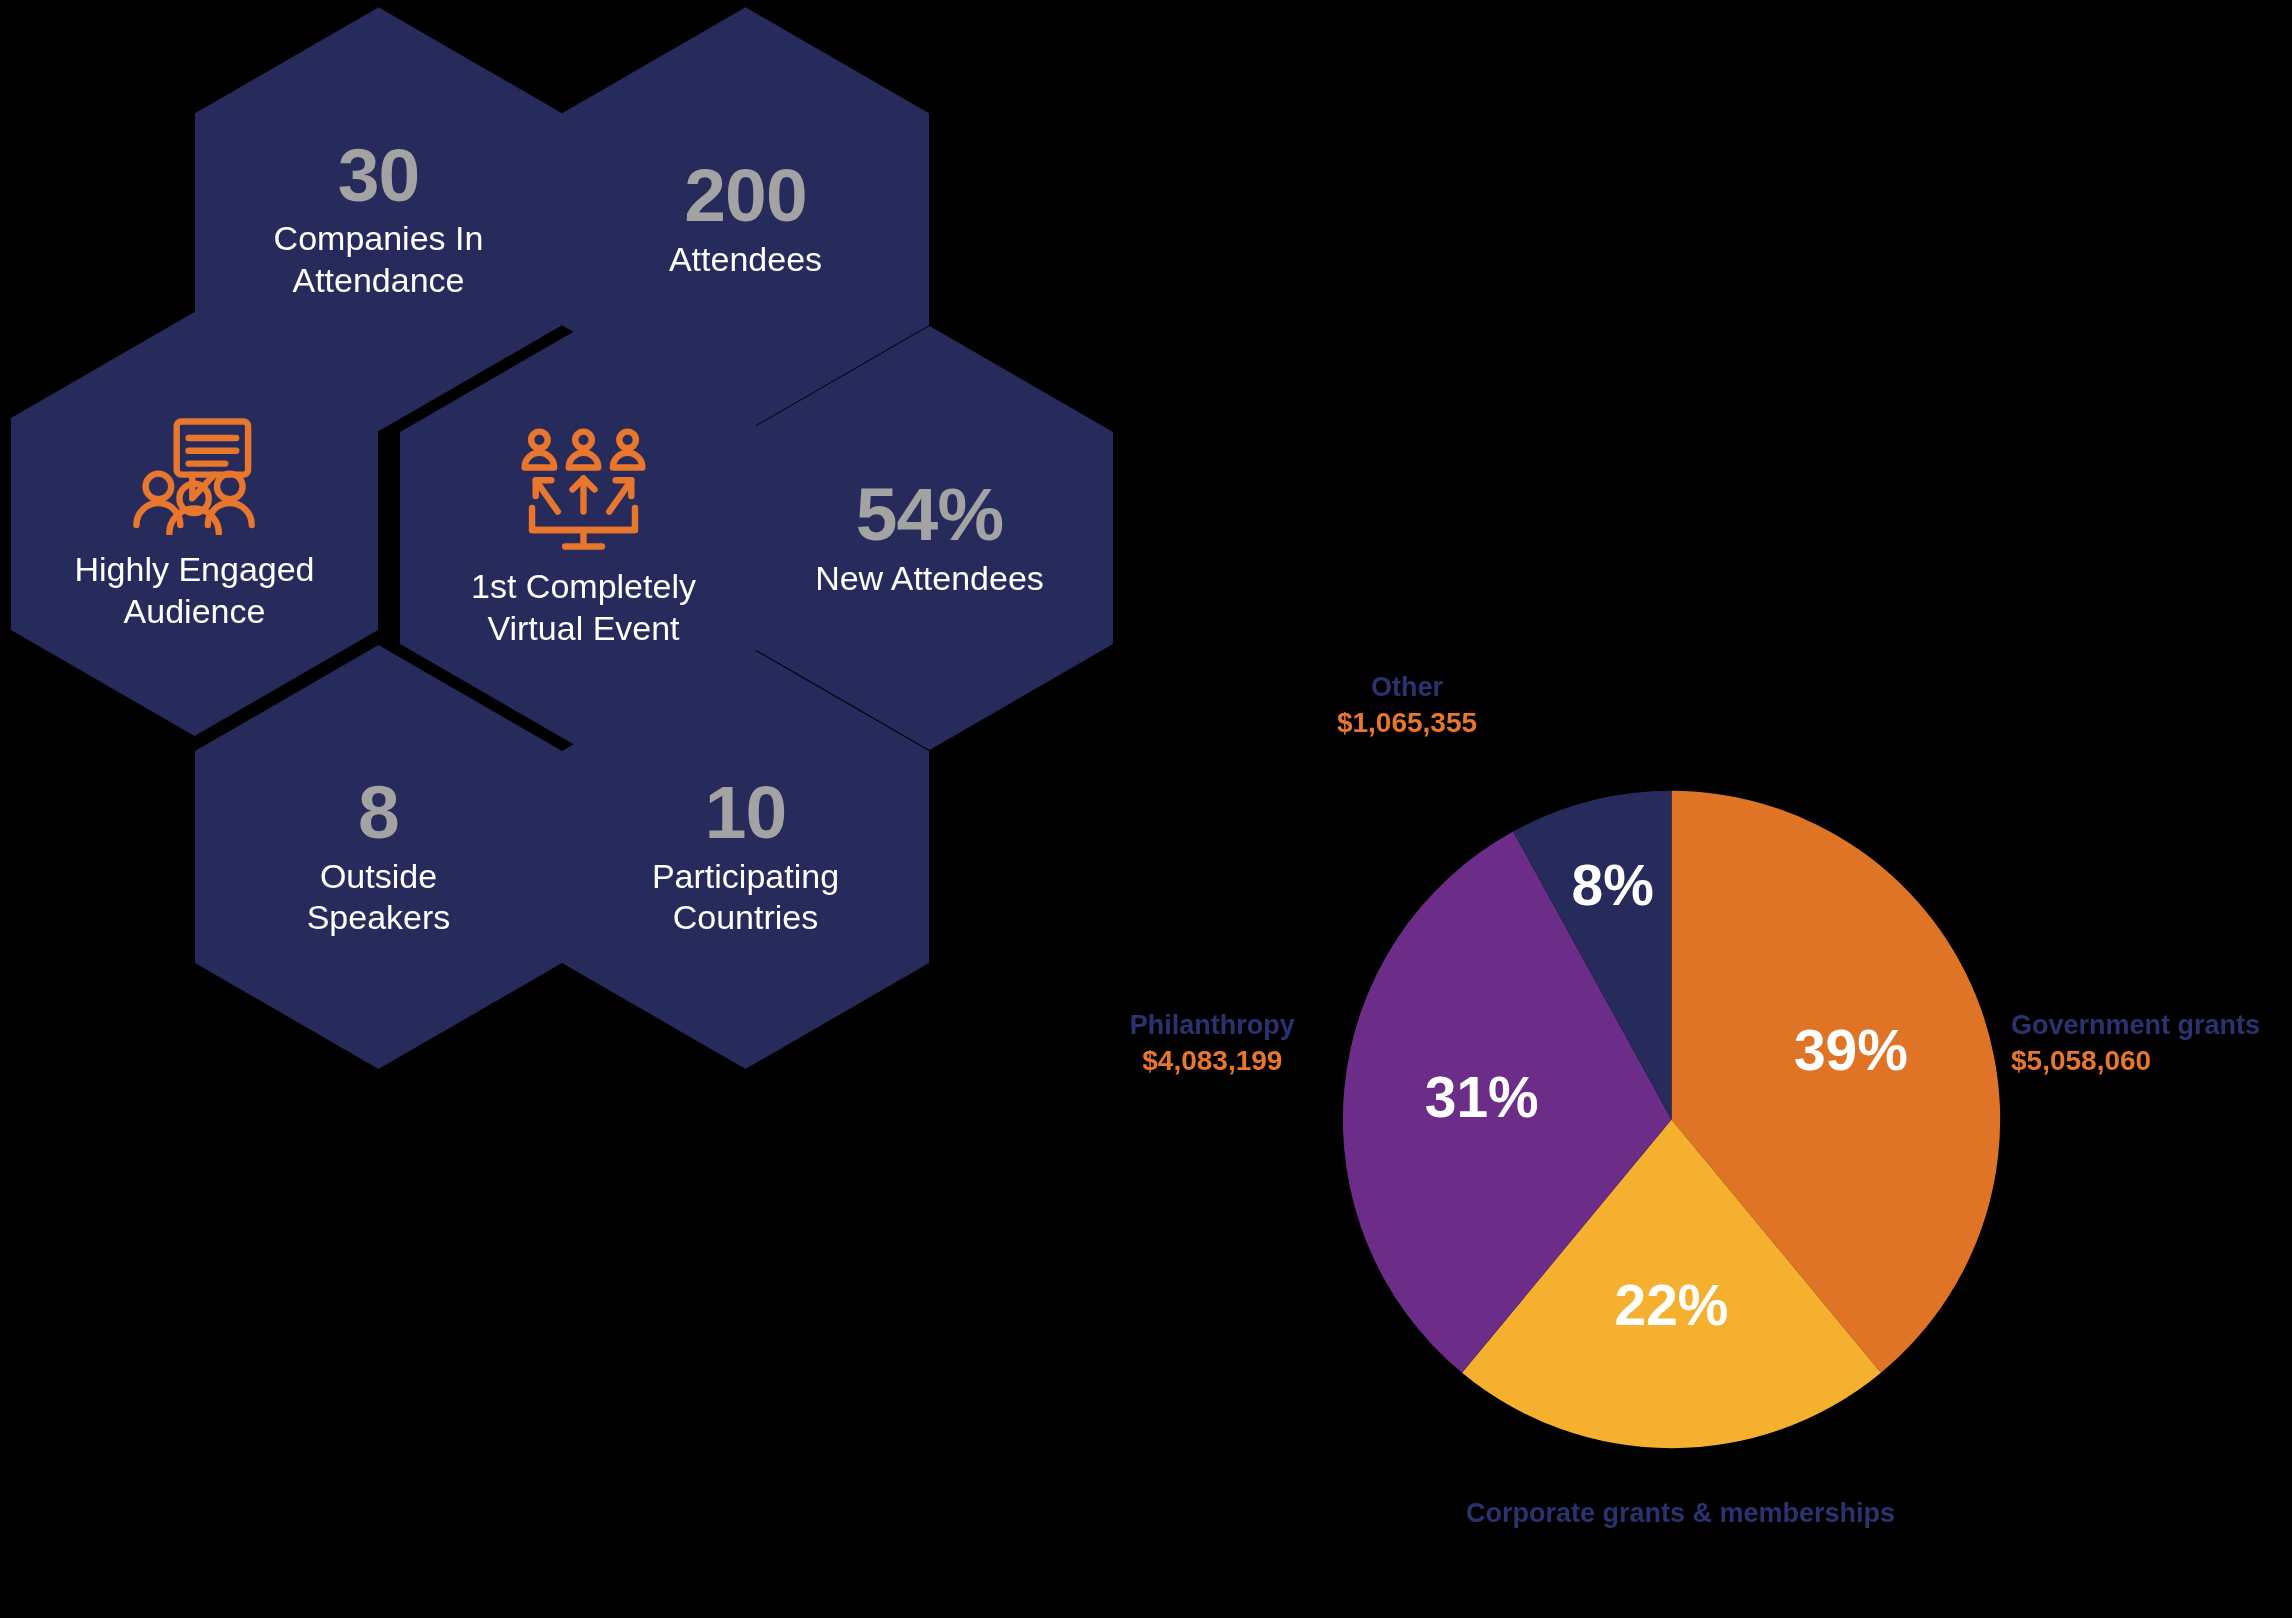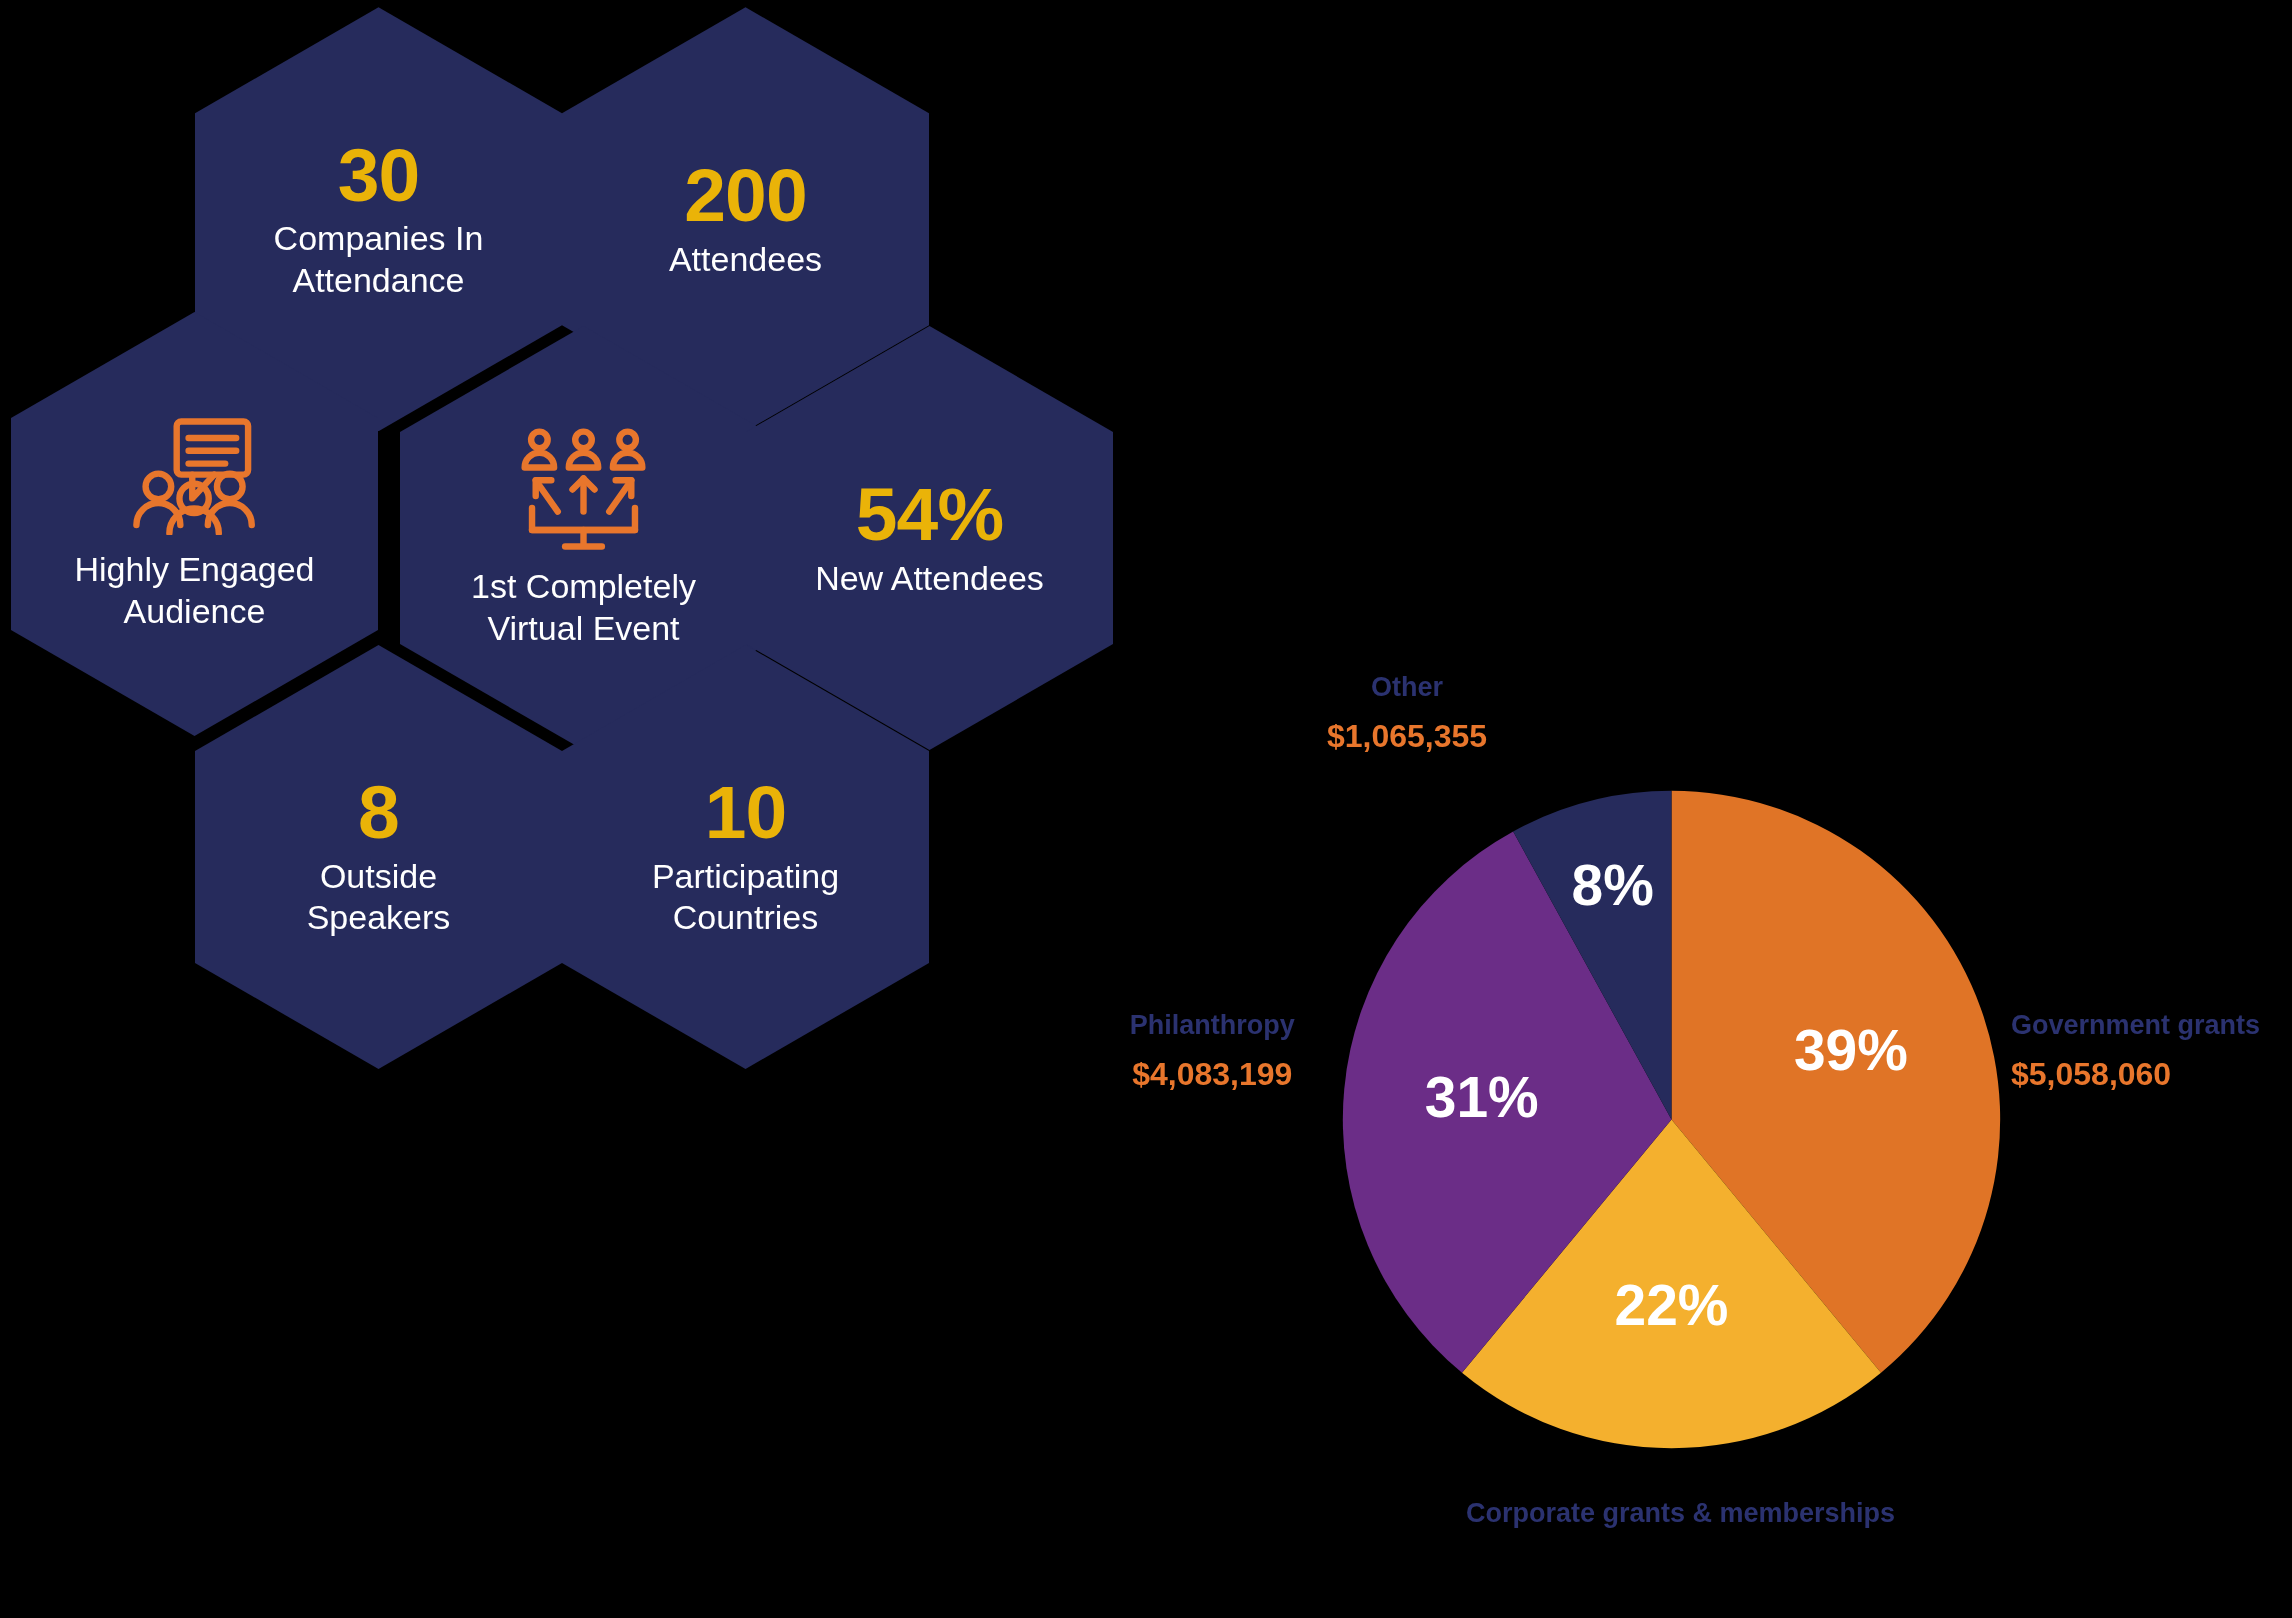--- a/index.html
+++ b/index.html
@@ -33,21 +33,21 @@
     -webkit-clip-path: polygon(50% 0%, 100% 25%, 100% 75%, 50% 100%, 0% 75%, 0% 25%);
     clip-path: polygon(50% 0%, 100% 25%, 100% 75%, 50% 100%, 0% 75%, 0% 25%);
     display: flex;
     flex-direction: column;
     align-items: center;
     justify-content: center;
     text-align: center;
     padding: 0 31px;
   }
   .hex .big-number {
-    color: #eab308;
+    color: #a3a3a3;
     font-size: 75px;
     font-weight: 700;
     line-height: 1.0;
     letter-spacing: -0.9px;
     margin-bottom: 5.5px;
   }
   .hex .hex-label {
     color: #FFFFFF;
     font-size: 34px;
     font-weight: 400;
@@ -102,24 +102,23 @@
   }
   .pie-callout .cat {
     color: #2B3270;
     font-size: 27px;
     font-weight: 700;
     line-height: 1.3;
     white-space: nowrap;
   }
   .pie-callout .amt {
     color: #E8762C;
-    font-size: 32px;
+    font-size: 28px;
     font-weight: 700;
     line-height: 1.3;
-    margin-top: 11px;
     white-space: nowrap;
   }
 
   #callout-other {
     left: 130px;
     top: 0px;
     width: 386px;
   }
   #callout-gov {
     left: 927px;

